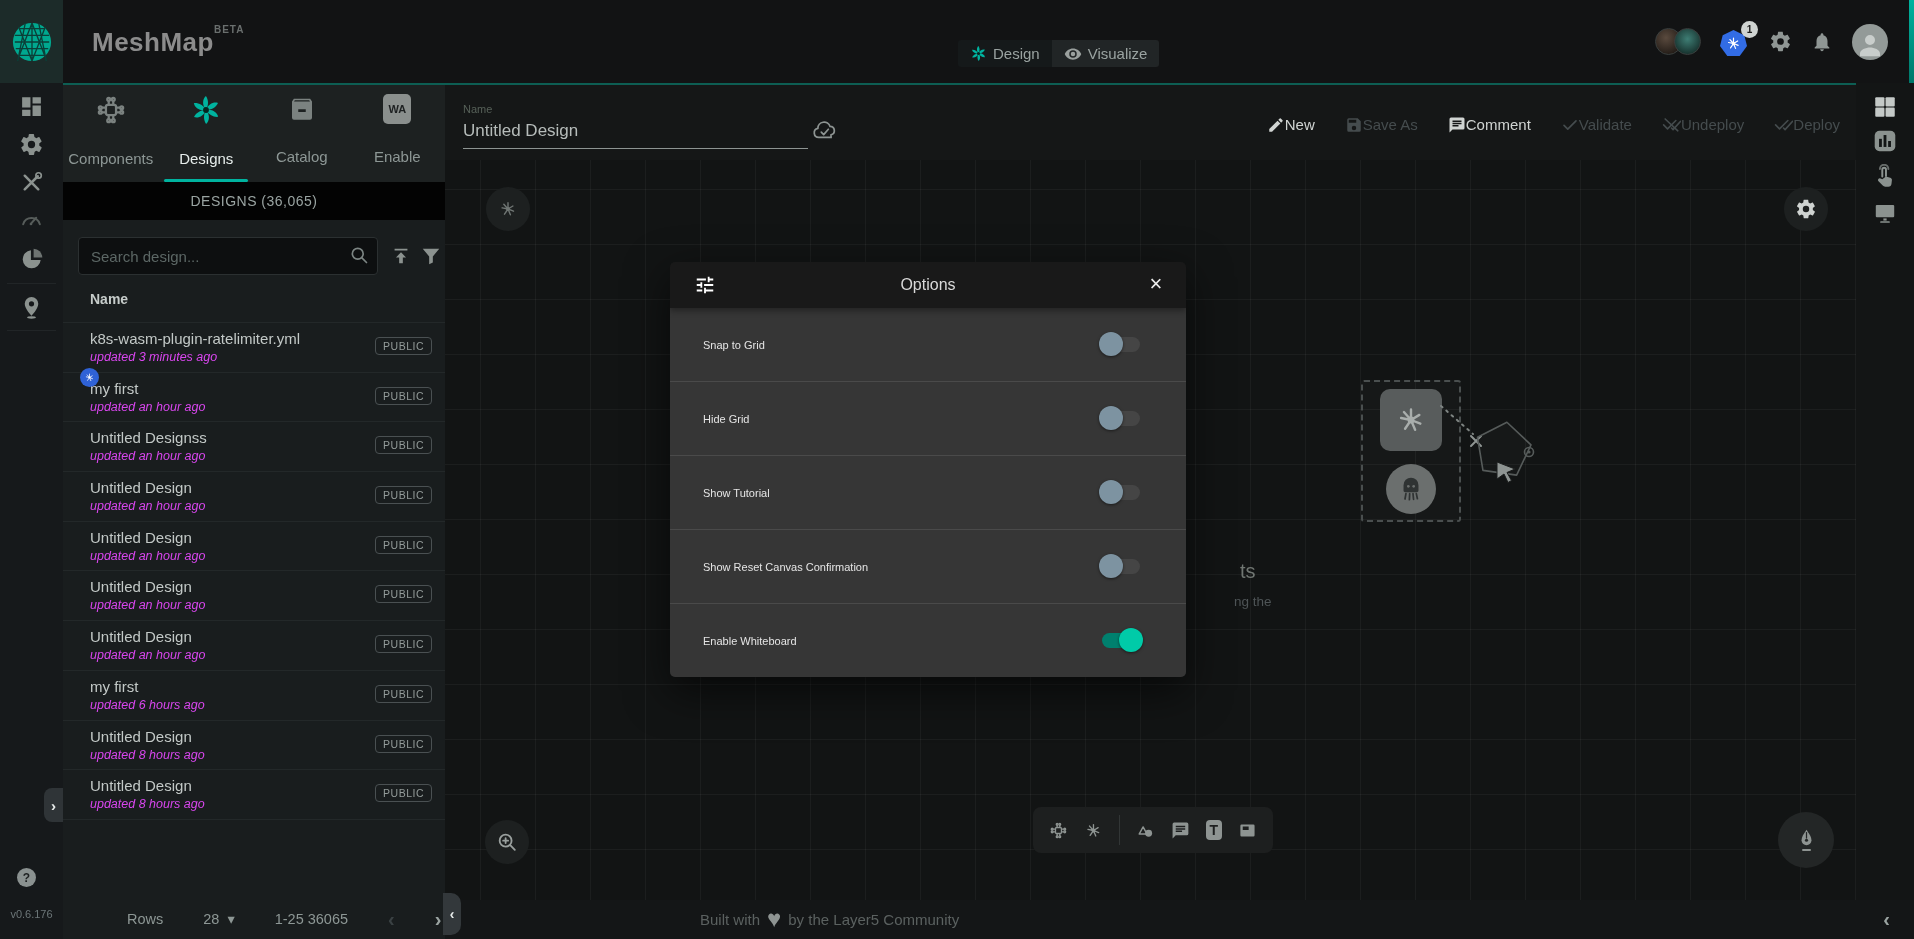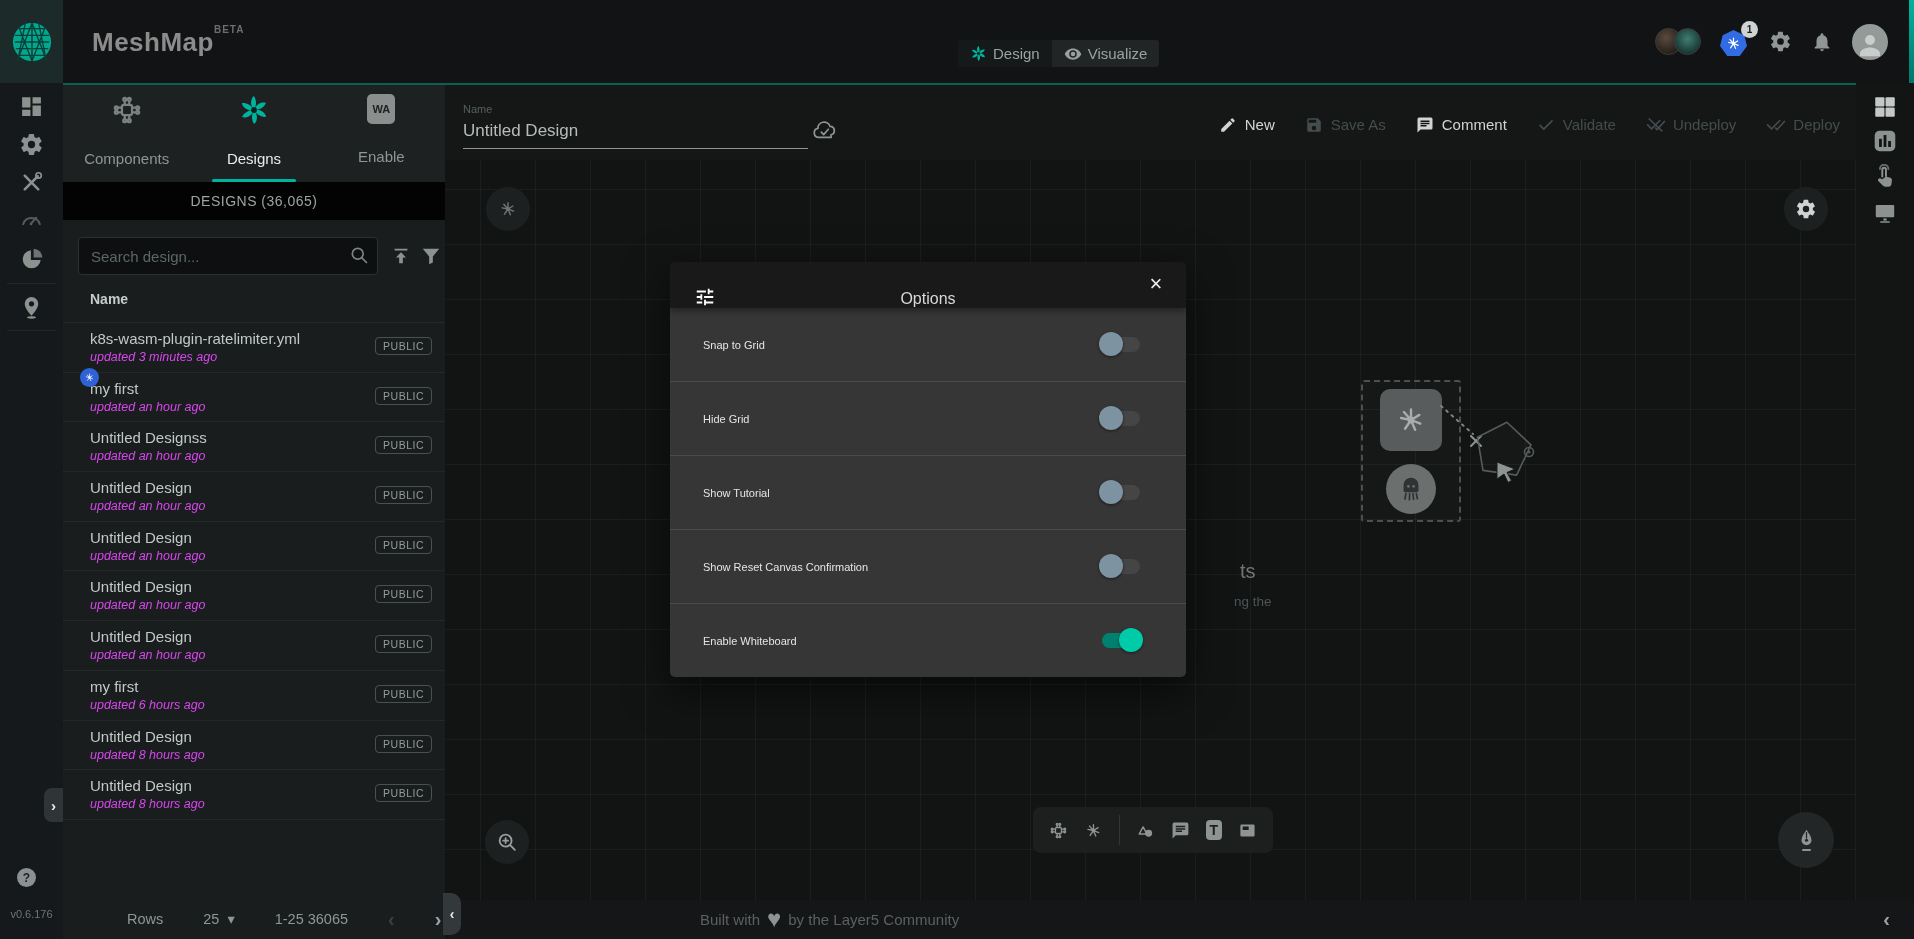--- a/index.html
+++ b/index.html
@@ -62,41 +62,41 @@
 #chev-prev{color:#3a4143}
 #chev-next{color:#9aa3a1}
 
 #canvas-area{left:445px;top:83px;width:1411px;height:817px;background:#151717;border-top:2px solid #0d5e53}
 #canvas-toolbar{position:absolute;left:0;top:0;width:1411px;height:75px;background:#151717}
 #name-field{position:absolute;left:18px;top:18px;width:350px}
 #name-label{font-size:11px;color:#566058}
 #name-input{width:345px;background:transparent;border:none;border-bottom:1px solid #8d9492;color:#b6bcba;font-size:17px;padding:6px 0 7px 0;font-family:"Liberation Sans",sans-serif;outline:none}
 #cloud-ic{position:absolute;left:366px;top:34px;color:#8d9492}
 #tb-actions{position:absolute;right:16px;top:30px;display:flex;gap:30px;align-items:center}
-.tb-btn{display:flex;align-items:center;gap:8px;font-size:15px;cursor:pointer}
+.tb-btn{display:flex;align-items:center;font-size:15px;cursor:pointer}
 .tb-btn[data-state="true"]{color:#d0d4d2}
 .tb-btn[data-state="false"]{color:#454c4e}
 #canvas{position:absolute;left:0;top:75px;width:1411px;height:742px;background-color:#121414;background-image:linear-gradient(rgba(255,255,255,0.045) 1px,transparent 1px),linear-gradient(90deg,rgba(255,255,255,0.045) 1px,transparent 1px);background-size:55px 55px;background-position:-20px -26px}
 .cv-btn{position:absolute;border-radius:50%;display:flex;align-items:center;justify-content:center;cursor:pointer;background:#1d2020}
 #dock{position:absolute;left:588px;top:647px;width:240px;height:46px;background:#1d1f1f;border-radius:8px;display:flex;align-items:center;gap:16px;padding:0 16px}
 .dock-ic{color:#8e9492;cursor:pointer}
 .dock-sep{width:1px;height:30px;background:#323636}
 .dock-t{width:20px;height:20px;background:#8e9492;border-radius:4px;color:#1d1f1f;font-weight:bold;font-size:14px;display:flex;align-items:center;justify-content:center;cursor:pointer}
 
 #rel-card{position:absolute;left:852px;top:398px;width:300px;text-align:center}
 #rel-title{font-size:20px;color:#707672}
 #rel-sub{margin-top:24px;font-size:13.5px;color:#4e5456;line-height:1.5}
 #dashed-box{position:absolute;left:916px;top:220px;width:100px;height:142px;border:2px dashed #4a4f4f;border-radius:3px;background:rgba(255,255,255,0.02);display:flex;flex-direction:column;align-items:center;justify-content:center;gap:13px}
 #k8s-tile{width:62px;height:62px;background:#585c5c;border-radius:10px;display:flex;align-items:center;justify-content:center;color:#a9aeac}
 #squid-circle{width:50px;height:50px;background:#6b6f6e;border-radius:50%;display:flex;align-items:center;justify-content:center;color:#2f3333}
 #frag-title{position:absolute;left:795px;top:400px;font-size:20px;color:#707672}
 #frag-sub{position:absolute;left:789px;top:434px;font-size:13.5px;color:#4e5456}
 
 #modal{left:670px;top:262px;width:516px;height:415px;border-radius:5px;overflow:hidden;box-shadow:0 14px 44px rgba(0,0,0,.6);z-index:50}
-#modal-header{position:relative;height:46px;background:#191919;display:flex;align-items:flex-end;box-shadow:0 3px 6px rgba(0,0,0,.35);z-index:2}
+#modal-header{position:relative;height:46px;background:#191919;display:flex;align-items:center;box-shadow:0 3px 6px rgba(0,0,0,.35);z-index:2}
 #modal-tune{margin-left:24px;color:#fff}
 #modal-title{position:absolute;left:0;width:100%;text-align:center;font-size:16px;color:#d9d9d9}
 #modal-close{position:absolute;right:16px;top:8px;font-size:22px;color:#eee;cursor:pointer;width:28px;height:28px;display:flex;align-items:center;justify-content:center}
 #modal-body{height:369px;background:#363636;display:flex;flex-direction:column}
 .opt-row{flex:1;display:flex;align-items:center;justify-content:space-between;padding:0 46px 0 33px}
 .opt-row + .opt-row{border-top:1px solid #4a4a4a}
 .opt-label{font-size:11px;color:#e5e5e5}
 .toggle{position:relative;width:38px;height:15px;border-radius:8px;background:#454545;cursor:pointer}
 .toggle .knob{position:absolute;top:-5px;left:-3px;width:24px;height:24px;border-radius:50%;background:#7d93a1;box-shadow:0 1px 3px rgba(0,0,0,.5)}
 .toggle[data-state="true"]{background:#00806e}
@@ -394,20 +394,27 @@
 
       </div>
       <div class="panel-tab" data-state="true">
         <svg class="ic" width="32" height="32" style="color:#00B39F">
             <use href="#sym-swirl"></use>
           </svg>
         <span class="tlabel">Designs</span>
         <div class="tab-underline"></div>
       </div>
       <div class="panel-tab" data-state="false">
+        <svg class="ic" width="30" height="30" style="color:#7b8280">
+            <use href="#sym-archive"></use>
+          </svg>
+        <span class="tlabel">Catalog</span>
+
+      </div>
+      <div class="panel-tab" data-state="false">
         <div style="width:28px;height:30px;background:#8a8f8d;border-radius:5px;display:flex;align-items:center;justify-content:center;font-weight:bold;font-size:11px;color:#1d2021">WA</div>
         <span class="tlabel">Enable</span>
 
       </div>
     </div>
     <div id="count-bar">DESIGNS (36,065)</div>
     <div id="search-wrap">
       <input id="search-input" type="text" placeholder="Search design..." style="">
       <svg class="ic" id="search-ic" width="20" height="20">
           <use href="#sym-search"></use>
@@ -475,21 +482,21 @@
     </div>
     <div id="row-dot">
       <svg class="ic" width="11" height="11">
           <use href="#sym-k8swheel"></use>
         </svg>
     </div>
 
     <div id="pagination">
       <span>Rows</span>
       <span class="pag-rows">
-        <span>25</span>
+        <span>28</span>
         <span>▾</span>
       </span>
       <span>1-25 36065</span>
       <span class="pag-chev" id="chev-prev">‹</span>
       <span class="pag-chev" id="chev-next">›</span>
     </div>
   </aside>
 
   <main id="canvas-area" class="abs">
     <div id="canvas-toolbar">

